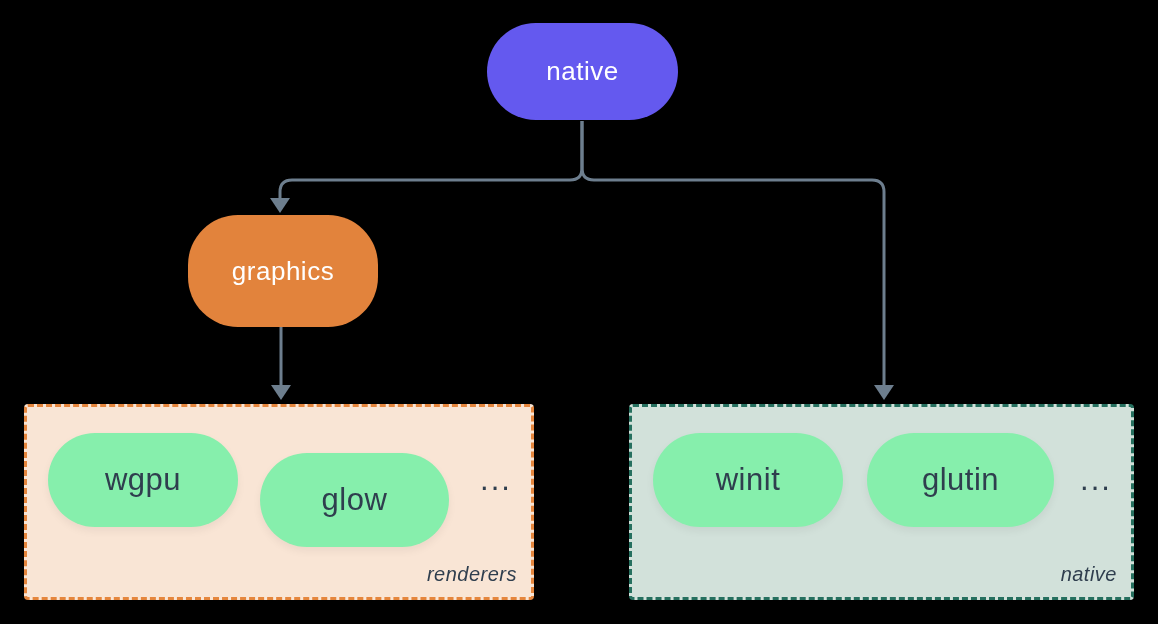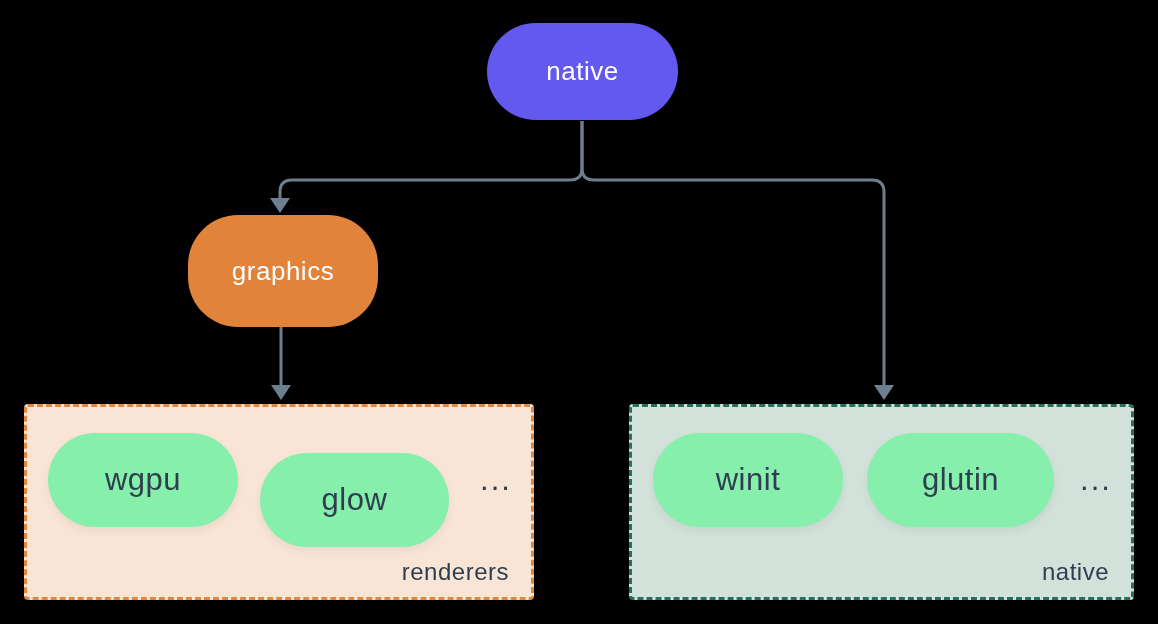--- a/index.html
+++ b/index.html
@@ -72,25 +72,26 @@
     justify-content: center;
     color: var(--item-text);
     font-size: 31px;
     letter-spacing: 2px;
   }
   .group-renderers .ellipsis { left: 439px; }
   .group-shells    .ellipsis { left: 434px; }
 
   .group-label {
     position: absolute;
-    right: 22px;
+    right: 14px;
     bottom: 11px;
     color: var(--item-text);
-    font-size: 24px;
+    font-size: 20px;
     letter-spacing: 0.5px;
+    font-style: italic;
   }
 </style>
 </head>
 <body>
 
 <div class="canvas">
 
   <svg class="connectors" viewBox="0 0 1158 624" xmlns="http://www.w3.org/2000/svg">
     <path d="M 582 121 L 582 168 Q 582 180 570 180 L 292 180 Q 280 180 280 192 L 280 199"></path>
     <polygon points="270,198 290,198 280,213"></polygon>

